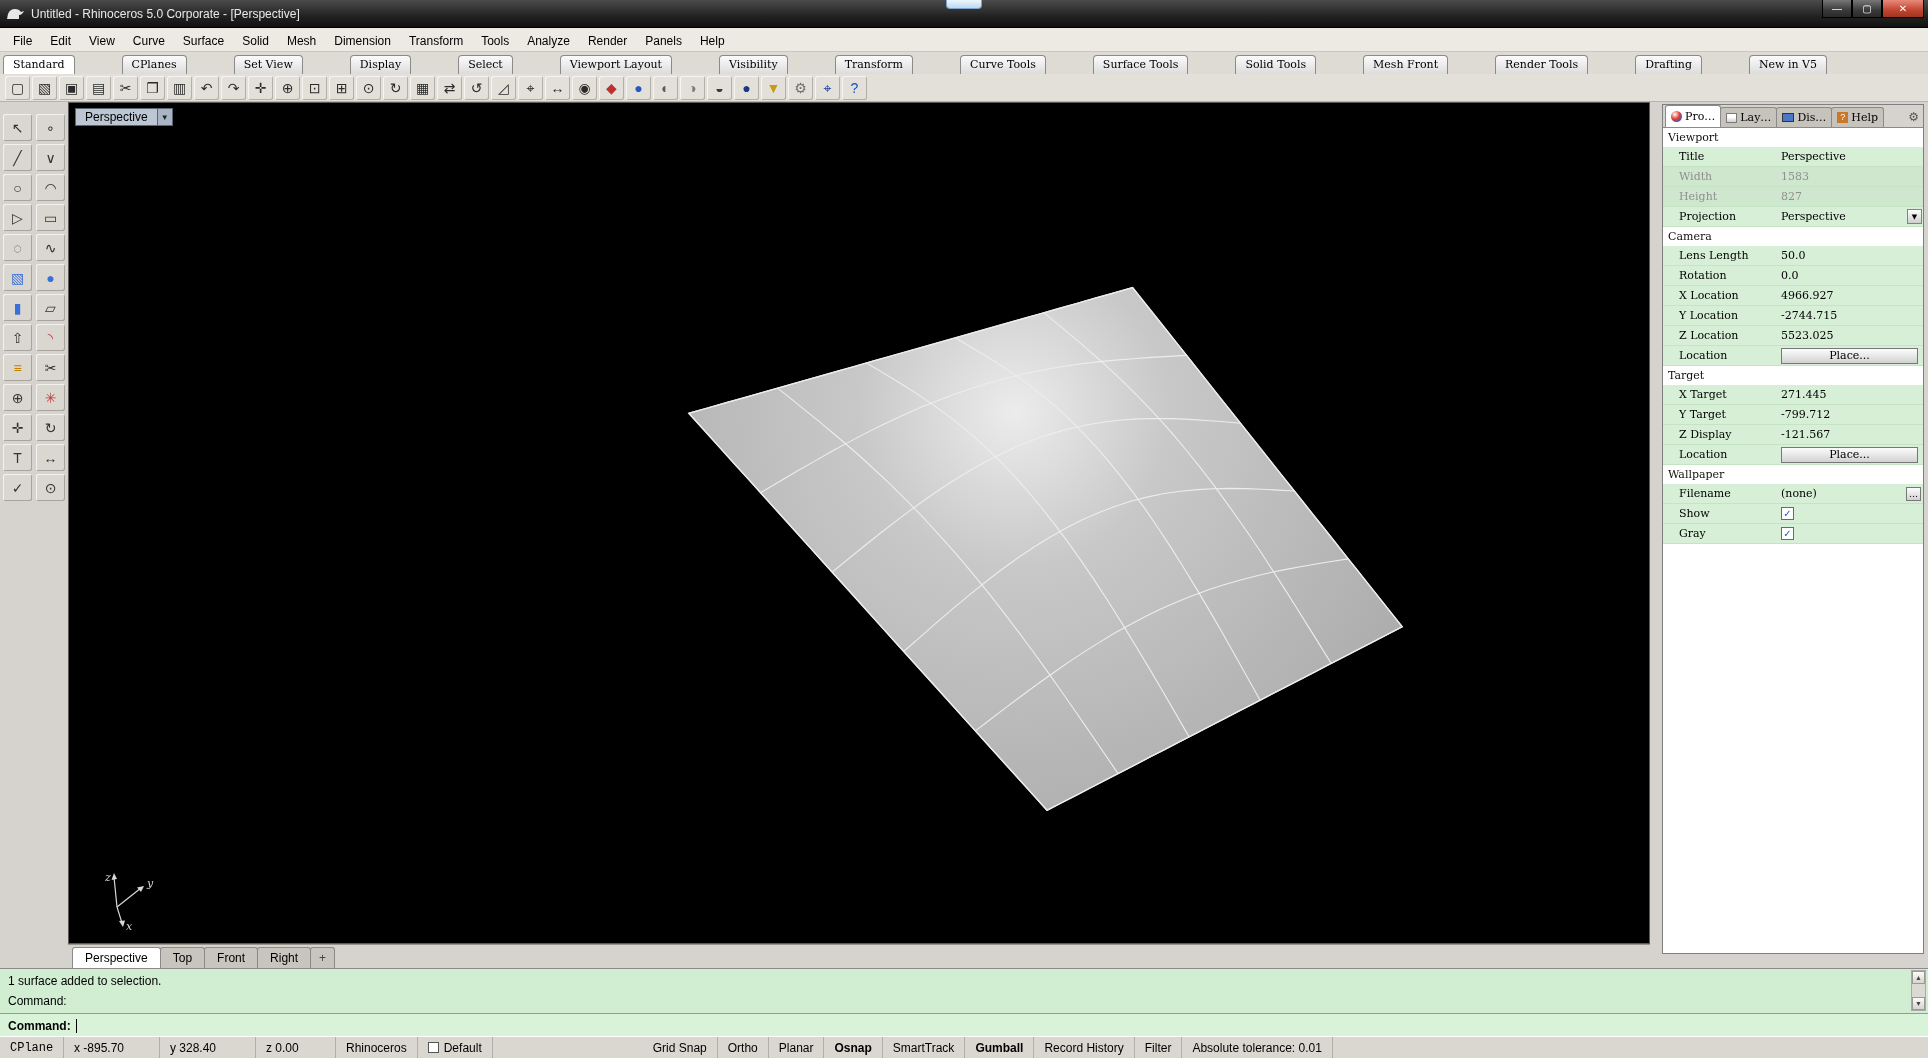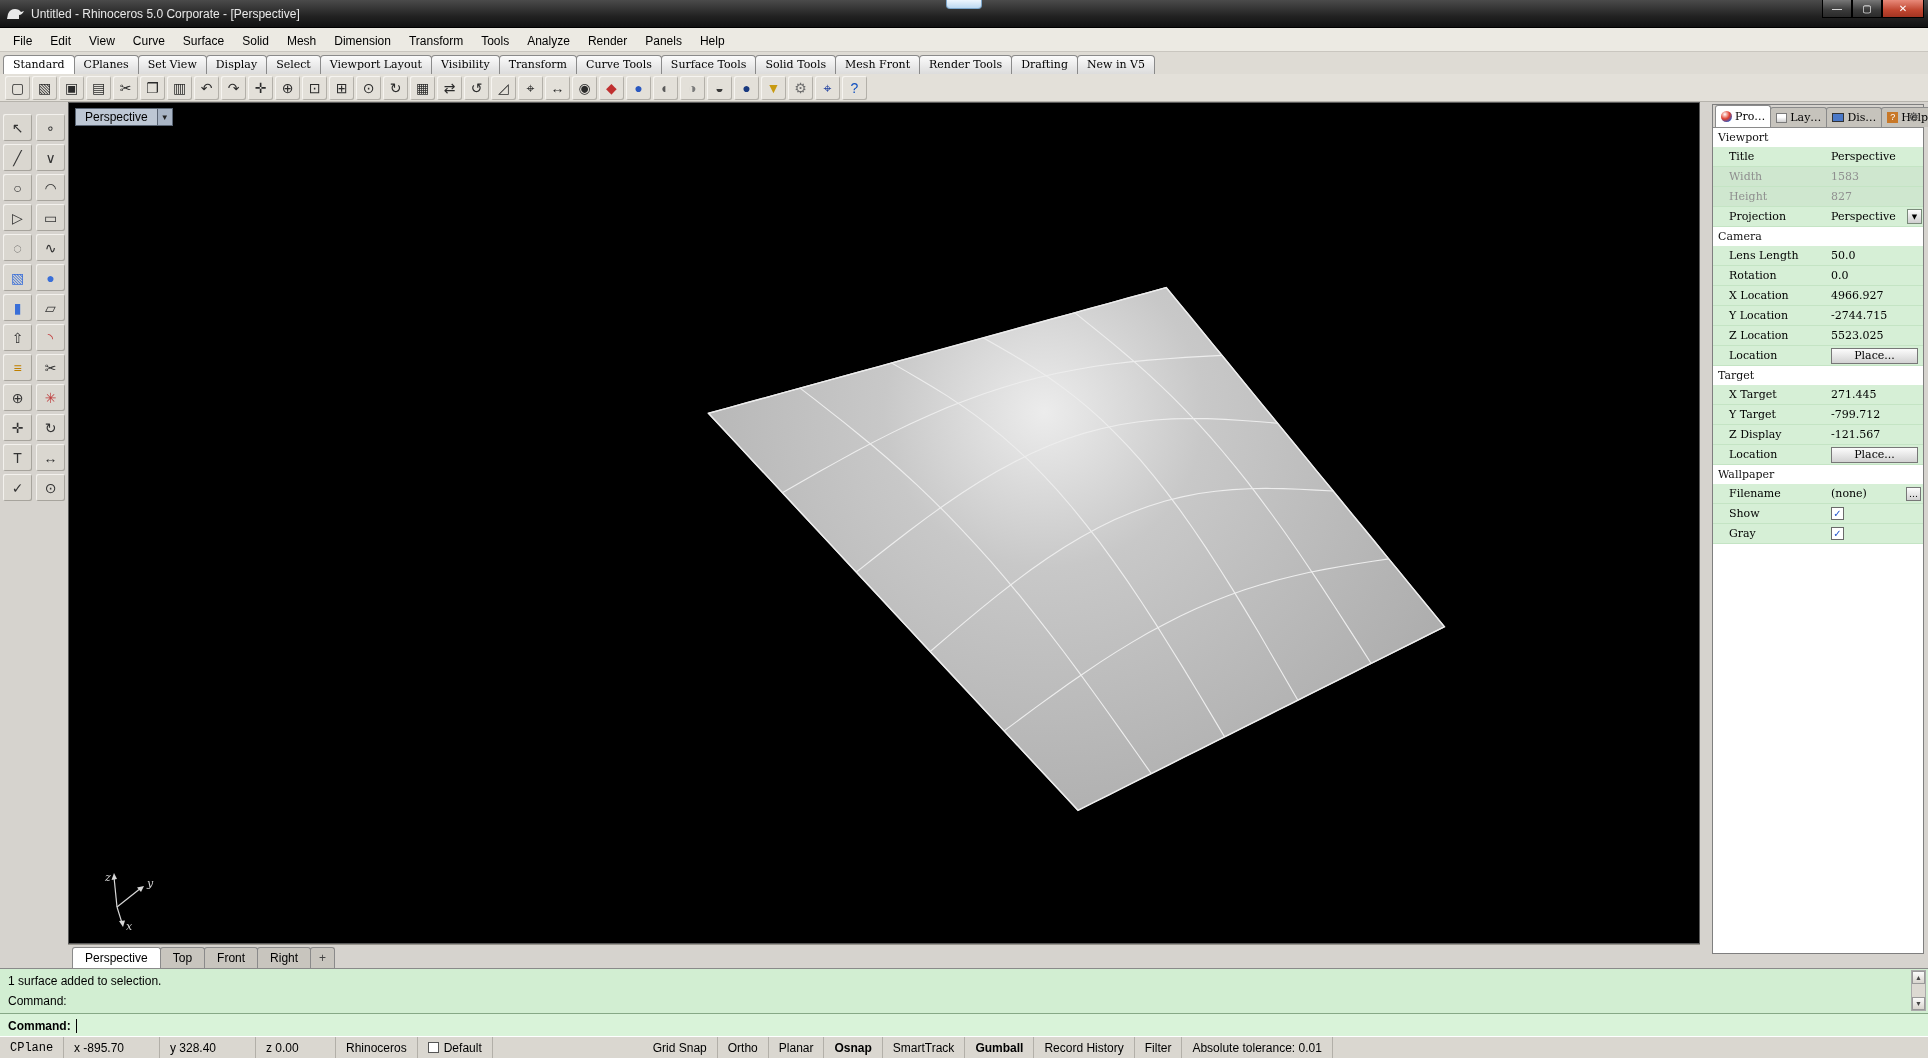--- a/index.html
+++ b/index.html
@@ -11,21 +11,21 @@
   .logo{margin:0 6px 0 5px;display:flex;align-items:center;}
   .title-text{color:#e9e9e9;font-size:12px;}
   .peek{position:absolute;left:50%;top:0;transform:translateX(-50%);width:36px;height:9px;background:linear-gradient(#eef6fe,#bdd9f1);border:1px solid #7da6ca;border-top:none;border-radius:0 0 4px 4px;}
   .winbtns{margin-left:auto;display:flex;align-self:flex-start;padding-right:4px;}
   .wbtn{width:30px;height:18px;display:flex;align-items:center;justify-content:center;color:#fff;font-size:10px;background:linear-gradient(#777,#3a3a3a 60%,#2a2a2a);border:1px solid #000;border-top:none;}
   .wbtn.close{width:42px;background:linear-gradient(#e88a7a,#c0452f 60%,#a33422);}
 
   
   .menubar{height:24px;background:#eceae3;display:flex;align-items:flex-end;padding-left:4px;border-bottom:1px solid #c9c6bf;}
   .menu-item{padding:3px 9px;cursor:default;}
-  .tabrow{height:22px;background:#dedbd4;display:flex;align-items:flex-end;padding-left:3px;}
+  .tabrow{height:22px;background:#dedbd4;display:flex;align-items:flex-end;padding-left:3px;gap:48px;}
   .ttab{font-family:"DejaVu Serif",serif;font-size:11px;height:19px;padding:2px 9px 1px;border:1px solid #8a8a8a;border-bottom:none;border-radius:4px 4px 0 0;background:linear-gradient(#fbfbfb,#dcdcdc);margin-right:-1px;white-space:nowrap;}
   .tabrow div:first-of-type{background:#fff;}
   .iconbar{height:28px;background:#e3e0d9;border-bottom:1px solid #b6b3ac;display:flex;align-items:center;padding-left:5px;gap:2px;}
   .tbtn{width:25px;height:24px;display:flex;align-items:center;justify-content:center;background:#e3e0d9;border-radius:2px;box-shadow:inset 1px 1px 0 #f6f4f0,inset -1px -1px 0 #b3b0a9;}
   .tbtn .g{font-size:14px;line-height:1;color:#2b2b2b;}
 
   
   .main{display:flex;height:866px;}
   .sidebar{width:68px;background:#d6d3ce;display:grid;grid-template-columns:repeat(2,30px);align-content:start;gap:3px;padding:12px 0 0 3px;}
   .sbtn{width:29px;height:27px;display:flex;align-items:center;justify-content:center;background:#dad7d0;border-radius:2px;box-shadow:inset 1px 1px 0 #f3f1ed,inset -1px -1px 0 #a7a49d;}
@@ -37,21 +37,21 @@
   .vp-label{position:absolute;top:5px;left:6px;display:flex;z-index:2;}
   .vp-title{background:#bdc7d4;border:1px solid #5a6574;padding:1px 9px;font-size:12px;}
   .vp-drop{width:15px;background:#a9b5c5;border:1px solid #5a6574;border-left:none;display:flex;align-items:center;justify-content:center;font-size:8px;color:#222;}
   .axisgizmo{position:absolute;left:26px;bottom:12px;z-index:2;}
   .vp-tabs{height:24px;background:#d6d3ce;display:flex;align-items:flex-end;padding-left:4px;border-top:1px solid #98958d;}
   .vptab{height:21px;padding:3px 12px 2px;border:1px solid #8a8a8a;border-bottom:none;border-radius:3px 3px 0 0;margin-right:-1px;background:#c8c5be;font-size:12px;white-space:nowrap;}
   .vp-tabs div:first-of-type{background:#fff;}
   .vp-tabs div:last-of-type{padding:3px 8px 2px;color:#444;}
 
   
-  .rightpanel{width:212px;margin:2px 4px 14px 12px;background:#fff;border:1px solid #7f7f7f;font-family:"DejaVu Serif",serif;font-size:11px;display:flex;flex-direction:column;}
+  .rightpanel{width:262px;margin:2px 4px 14px 12px;background:#fff;border:1px solid #7f7f7f;font-family:"DejaVu Serif",serif;font-size:11px;display:flex;flex-direction:column;}
   .ptabs{height:23px;display:flex;align-items:flex-end;background:#d6d3ce;border-bottom:1px solid #8a8a8a;position:relative;padding-left:2px;}
   .ptab{display:flex;align-items:center;gap:3px;height:20px;padding:2px 5px;border:1px solid #8a8a8a;border-bottom:none;border-radius:3px 3px 0 0;background:#c6c3bc;margin-right:-1px;white-space:nowrap;}
   .ptab.active{background:#fff;height:22px;}
   .ticon{display:inline-block;flex:none;}
   .ball{width:11px;height:11px;border-radius:50%;background:radial-gradient(circle at 35% 30%,#fff,#e04030 45%,#2858c8 80%);}
   .layersi{width:11px;height:10px;background:linear-gradient(#fff 40%,#cfcfcf);border:1px solid #7a7a7a;}
   .displayi{width:12px;height:9px;background:#4a78c8;border:1px solid #333;}
   .helpbi{width:11px;height:11px;background:#c87828;color:#fff;font-size:9px;line-height:11px;text-align:center;font-family:"Liberation Sans",sans-serif;}
   .pgear{position:absolute;right:4px;top:5px;font-size:12px;color:#555;}
   .psec-h{height:19px;line-height:19px;padding-left:5px;background:#fff;color:#111;}

